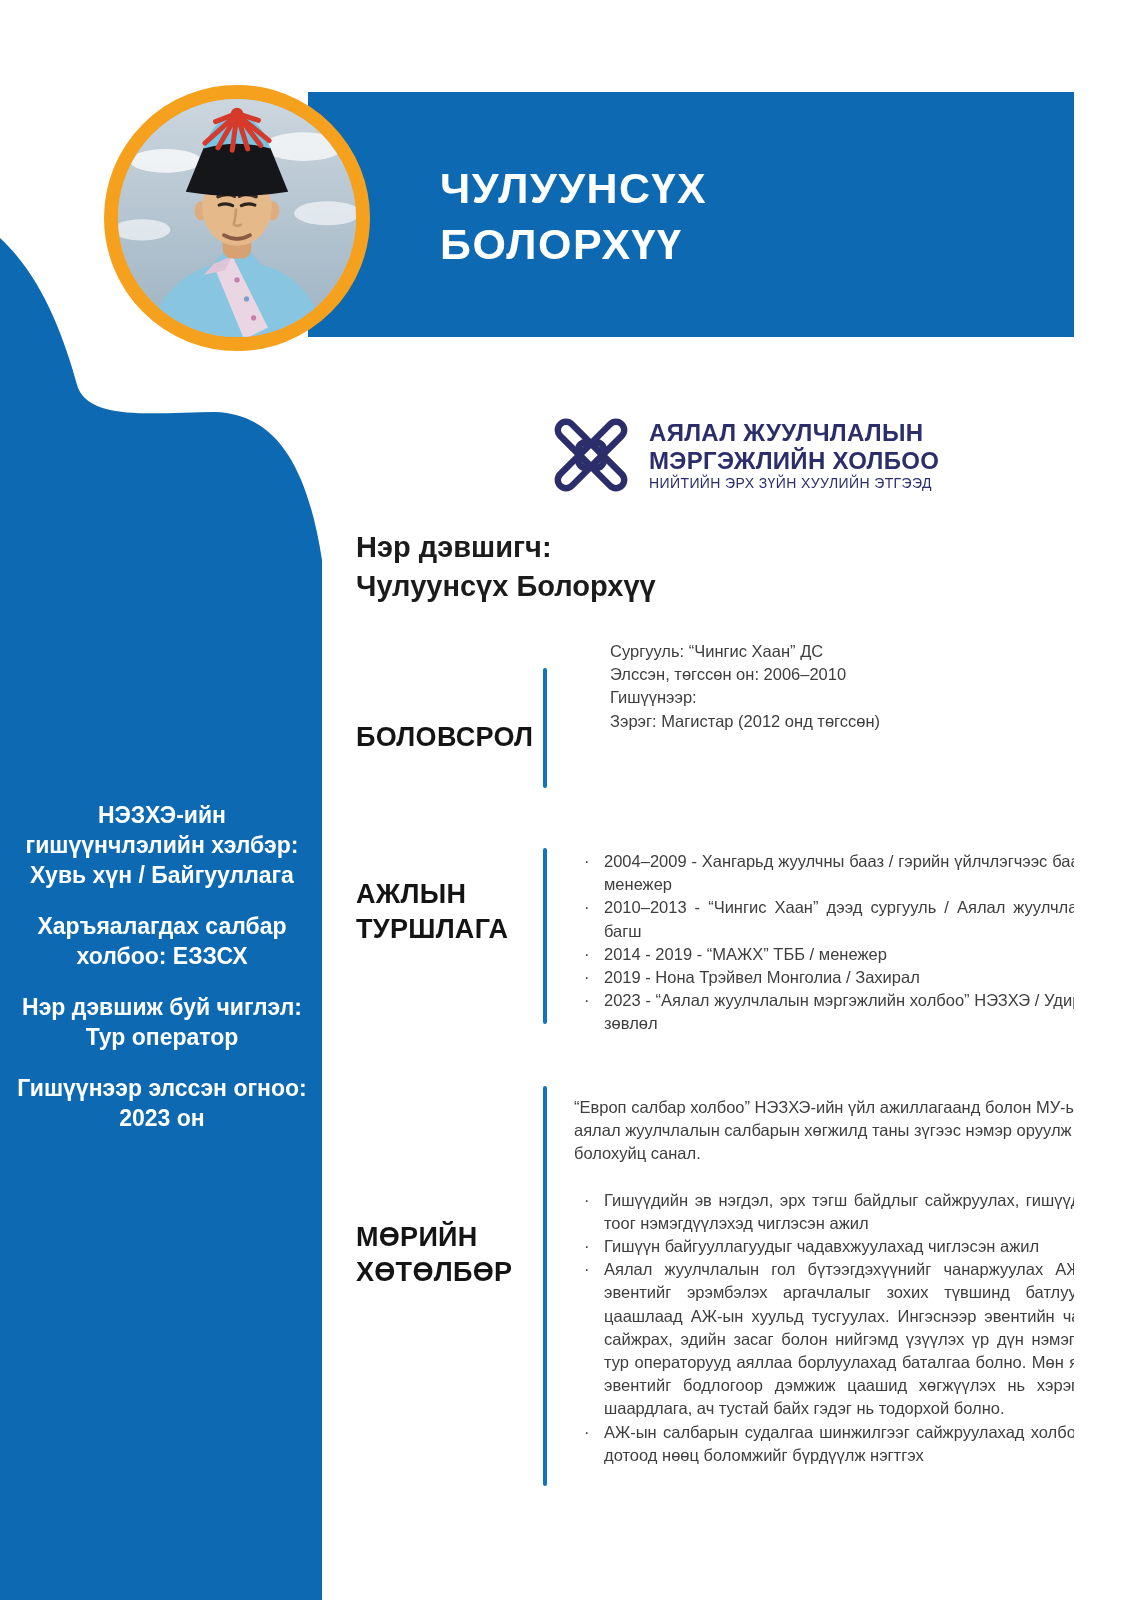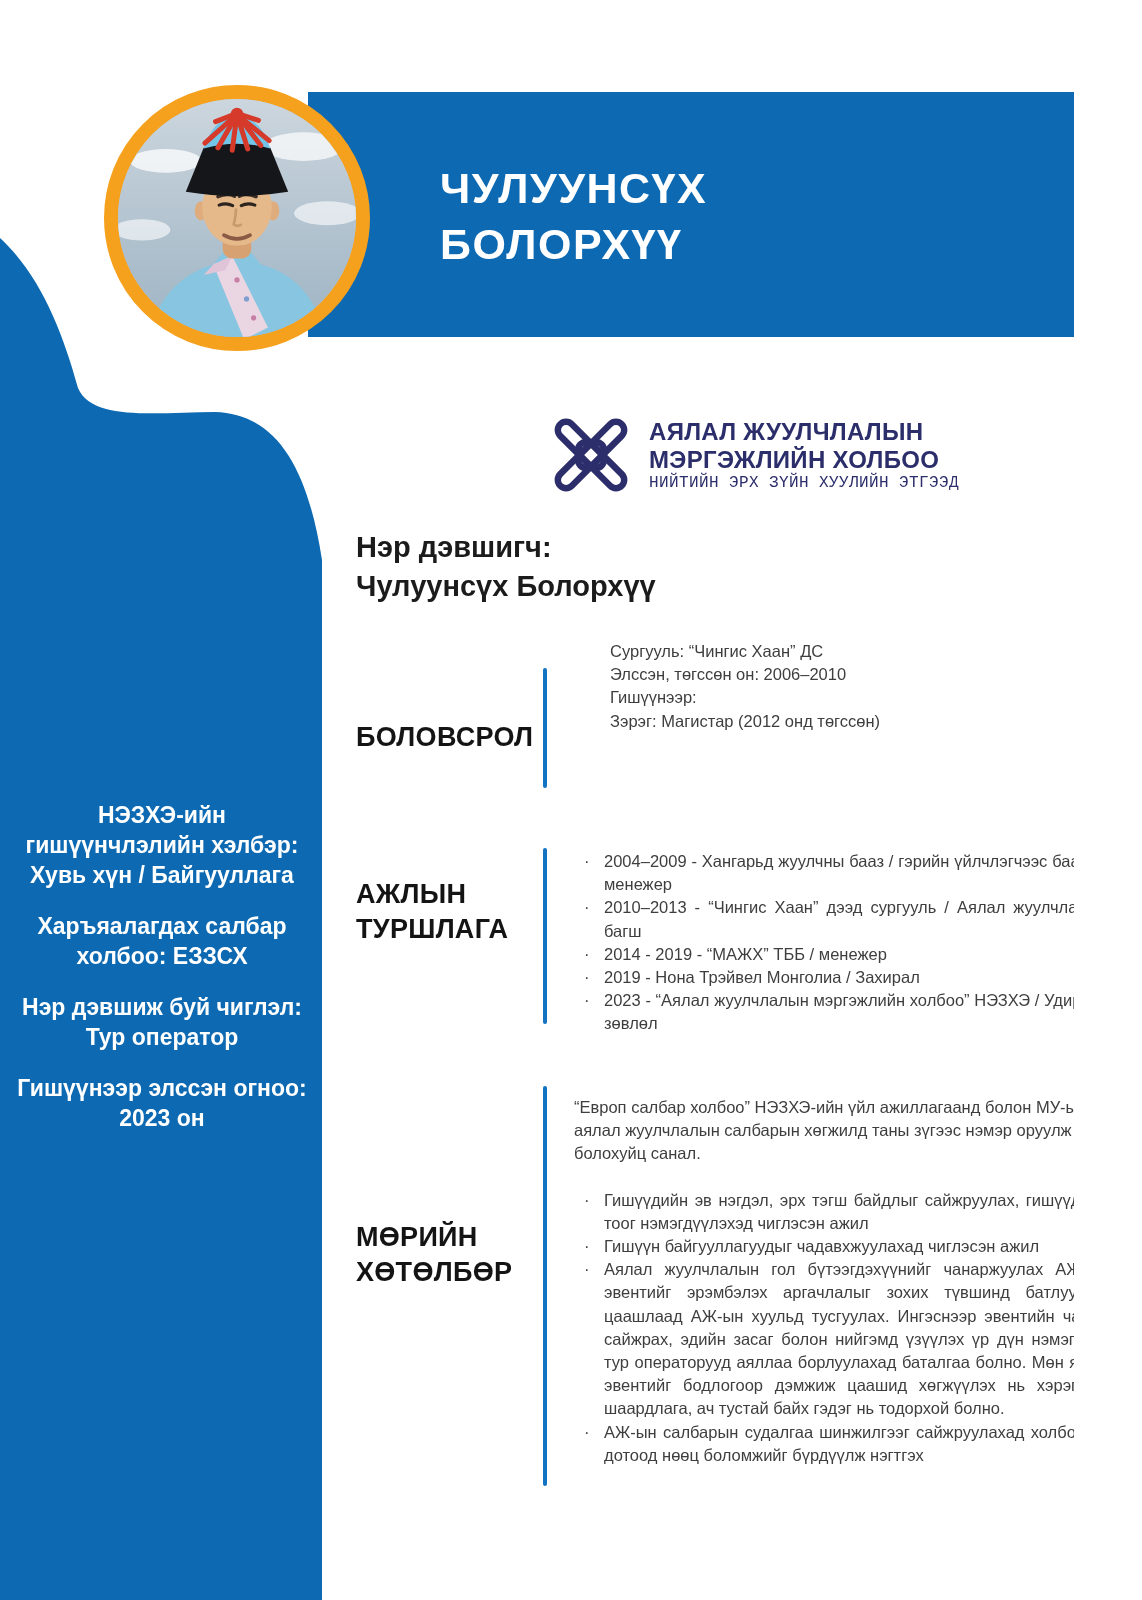--- a/index.html
+++ b/index.html
@@ -35,21 +35,21 @@
   }
   .sidebar-text p { margin:0 0 21px 0; }
 
   
   .logo { position:absolute; left:548px; top:416px; display:flex; align-items:center; gap:15px; }
   .logo-text { display:flex; flex-direction:column; }
   .logo-title {
     color:#2b2e6a; font-weight:800; font-size:24px; line-height:28px; letter-spacing:0.3px;
   }
   .logo-subtitle {
-    color:#2b2e6a; font-weight:500; font-size:16px; letter-spacing:0.4px; font-family:Liberation Mono, monospace;
+    color:#2b2e6a; font-weight:500; font-size:14px; letter-spacing:0.4px; 
   }
 
   
   .candidate {
     position:absolute; left:356px; top:528px;
     font-size:29px; font-weight:700; color:#1b1b1b; line-height:39px;
   }
 
   
   .section-label {

